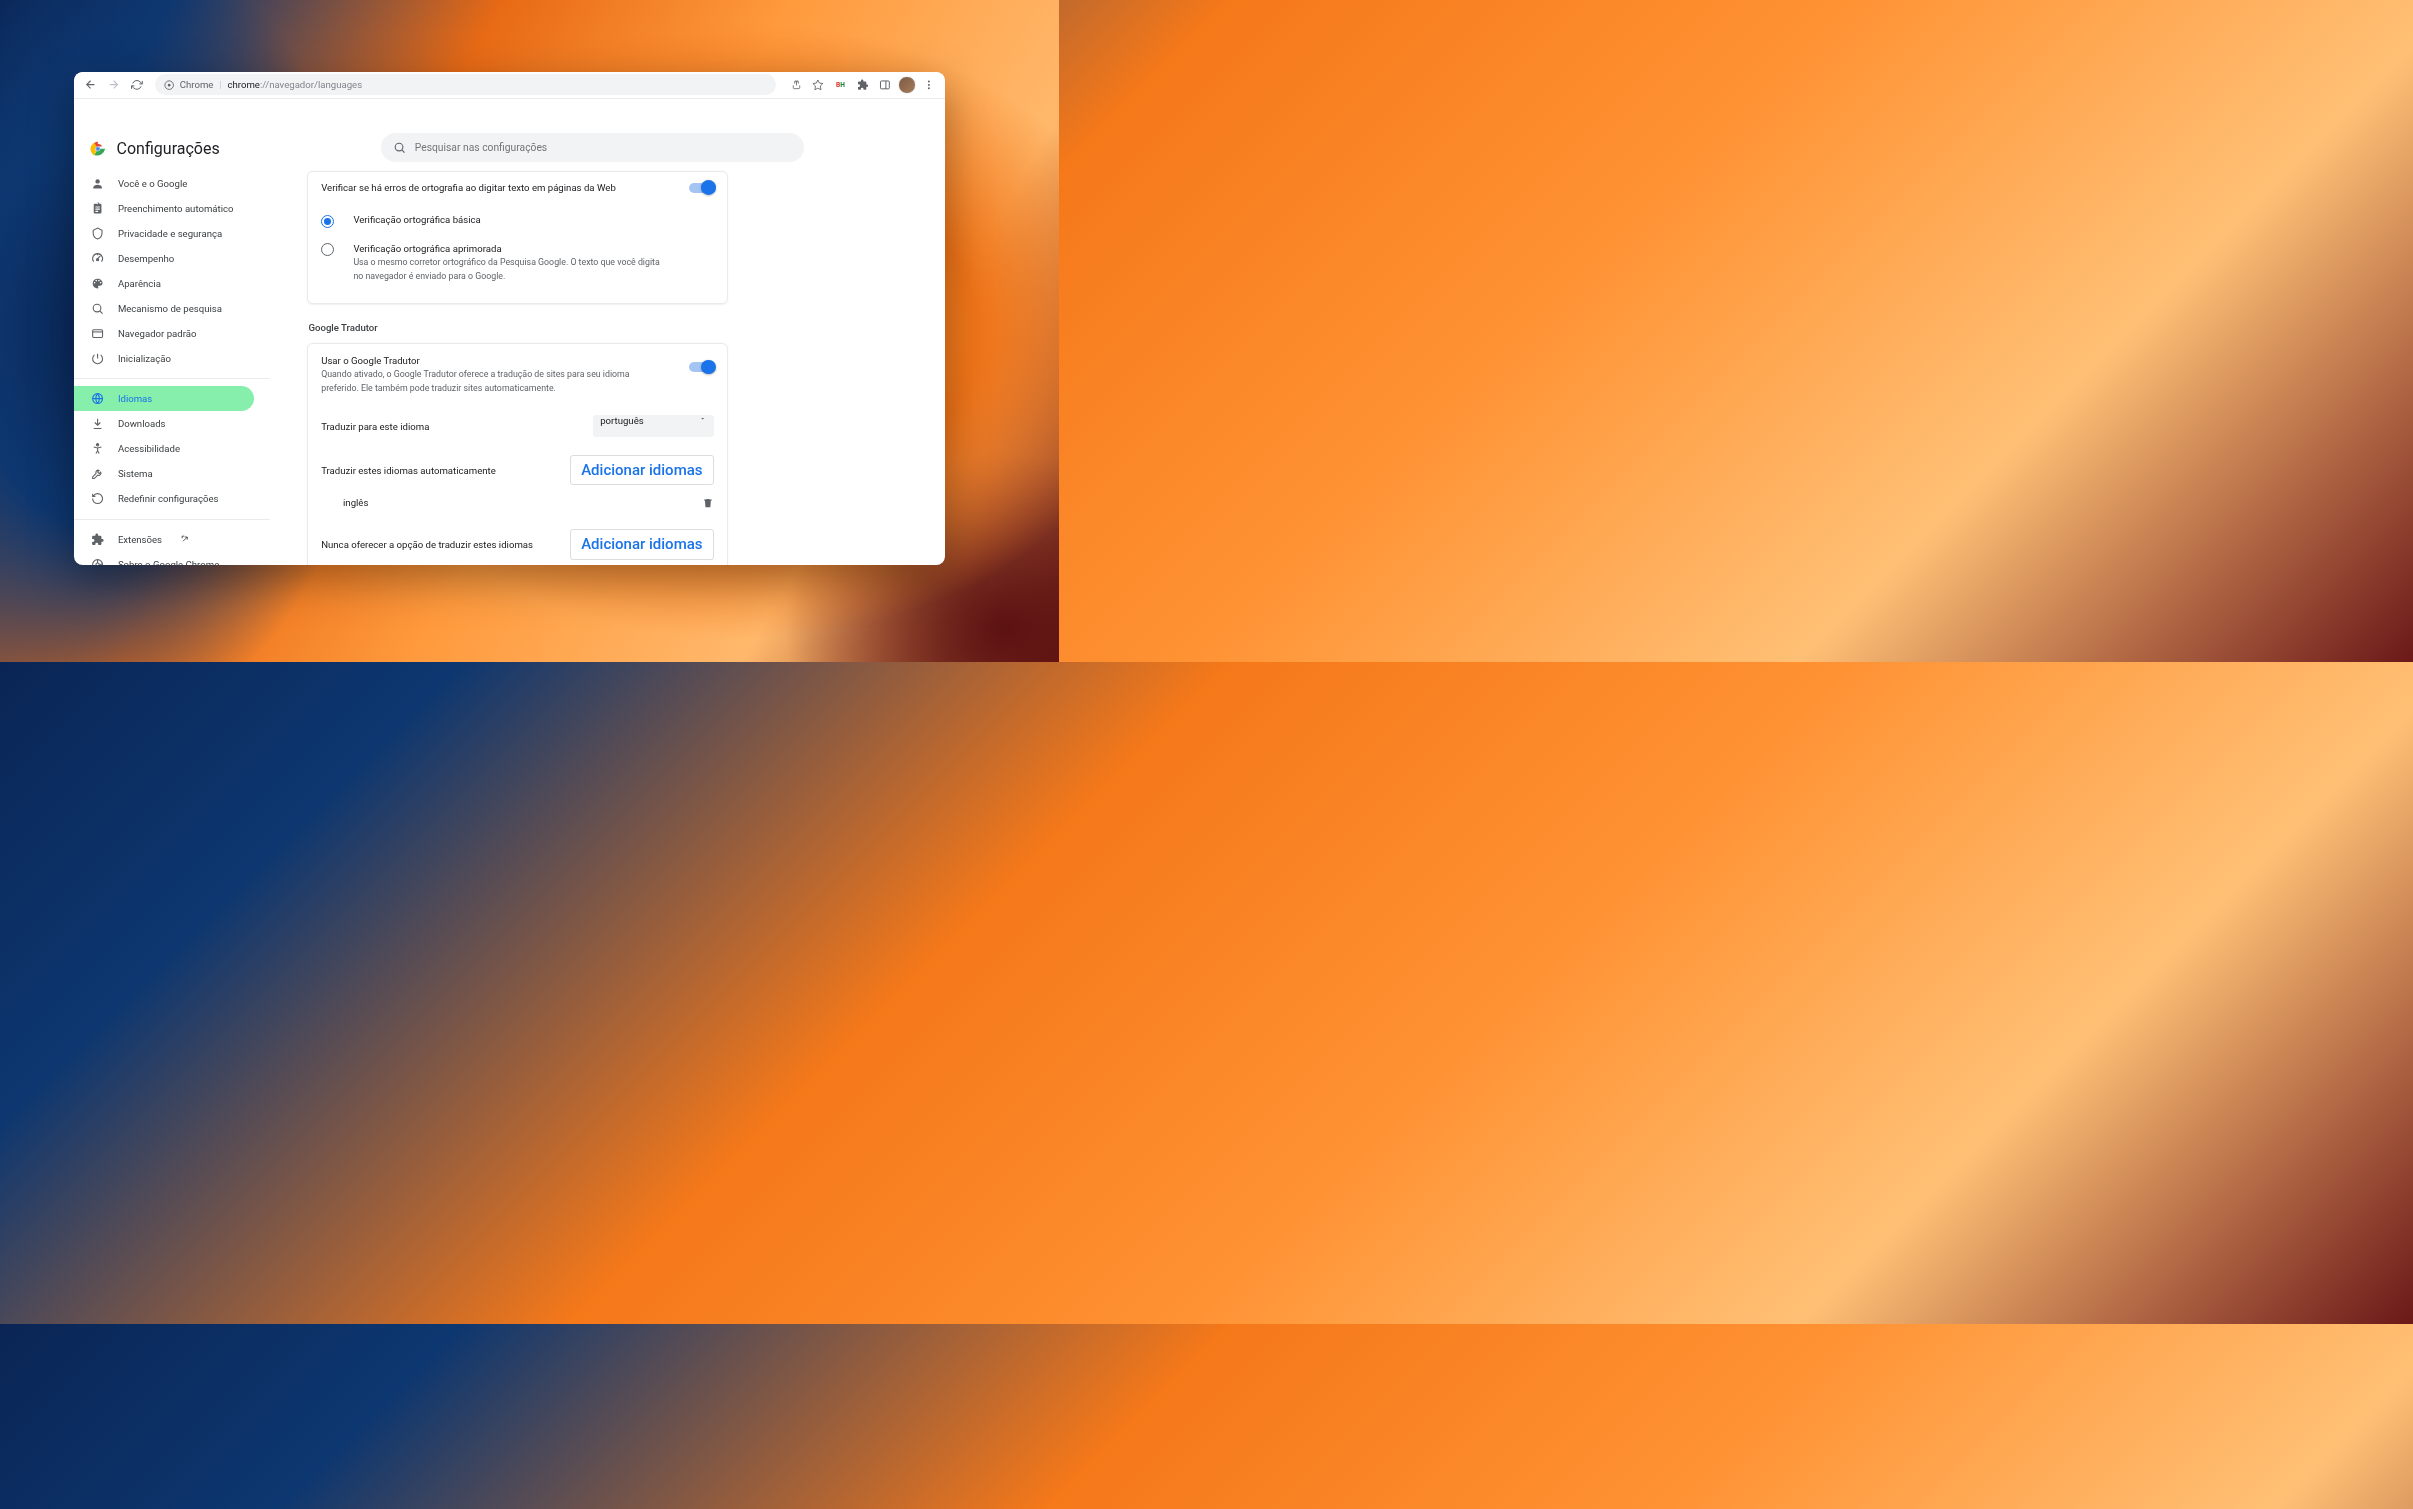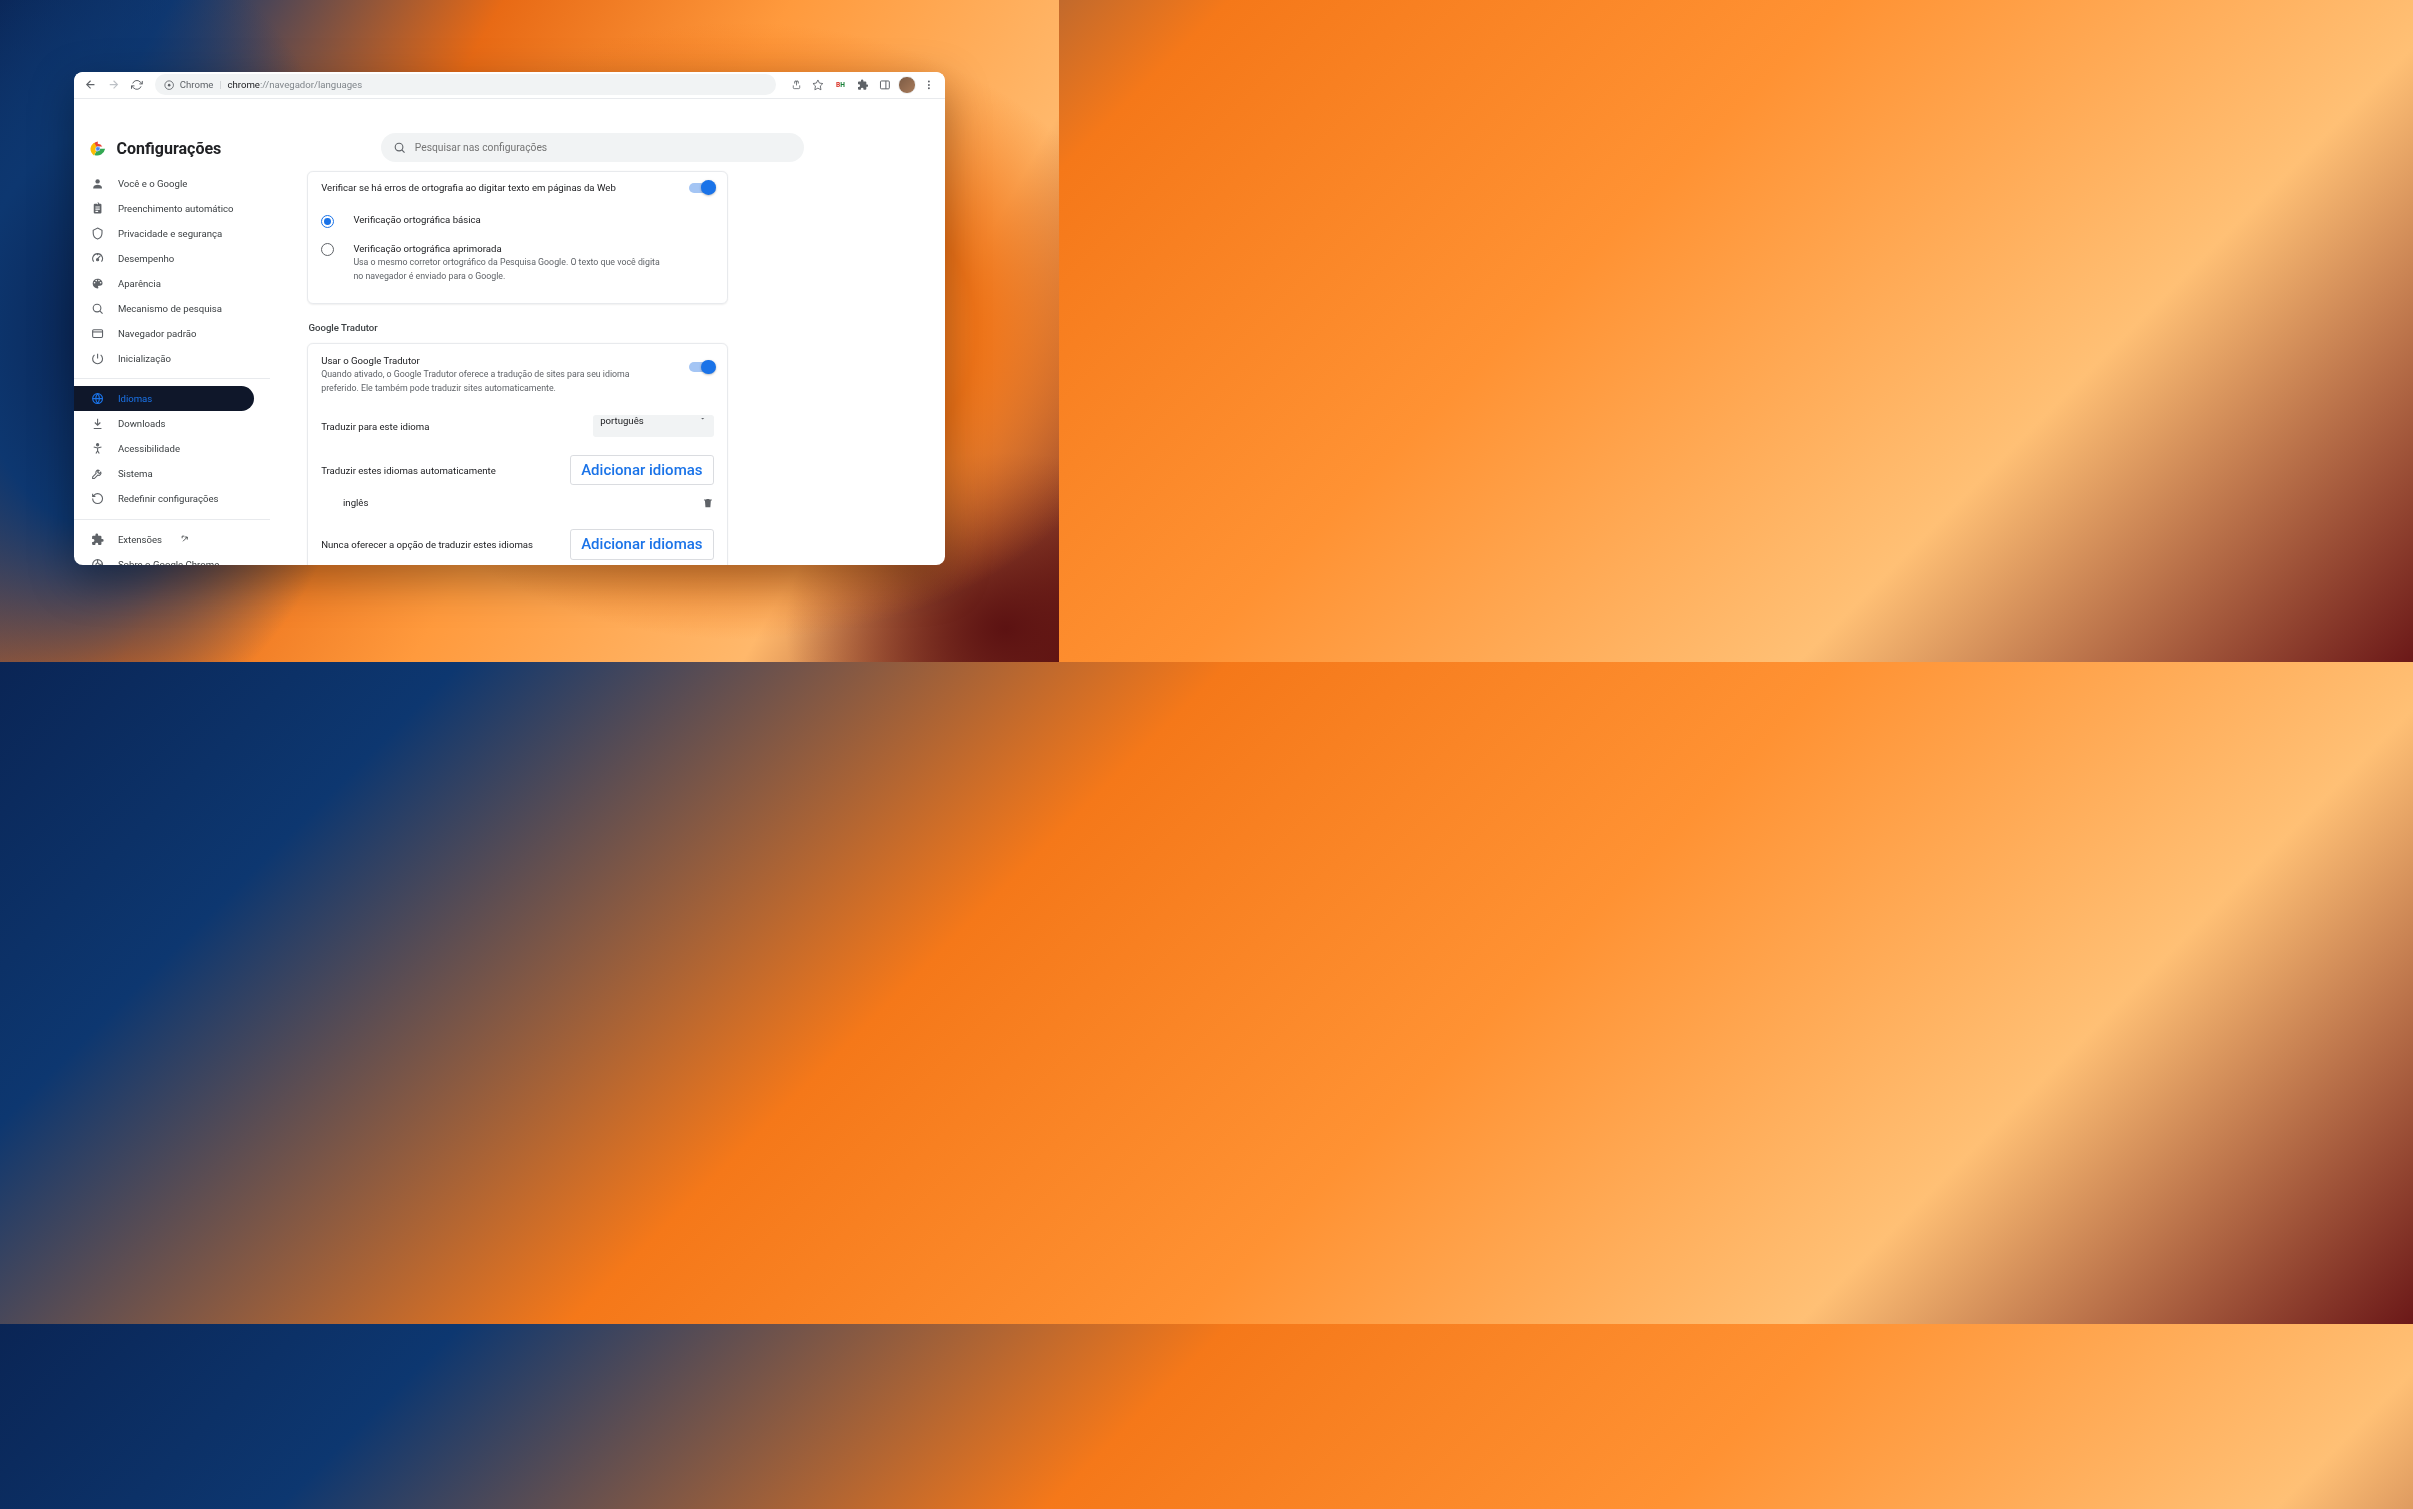--- a/index.html
+++ b/index.html
@@ -27,28 +27,28 @@
     .tb-btn { width: 20.6px; height: 20.6px; display: flex; align-items: center; justify-content: center; color: #5f6368; cursor: pointer; border-radius: 50%; }
     .tb-btn.disabled { color: #bdc1c6; }
     .omnibox { flex: 1; height: 20.6px; background: #f1f3f4; border-radius: 10.3px; display: flex; align-items: center; padding: 0 8.8px; gap: 5.9px; margin: 0 4.4px; font-size: 9.6px; color: #5f6368; }
     .omni-url { color: #202124; }
     .omni-url .dim { color: #80868b; }
     .tb-right { display: flex; align-items: center; gap: 1.5px; margin-left: 2.9px; }
     .ext-badge { width: 12.5px; height: 12.5px; display: flex; align-items: center; justify-content: center; font-size: 6.6px; font-weight: 700; }
     .avatar { width: 17.6px; height: 17.6px; border-radius: 50%; background: linear-gradient(135deg,#7c5b44,#a87b5b); border: 1.5px solid #eceff1; }
     .settings-header { display: flex; align-items: center; gap: 10.3px; }
     .chrome-logo { width: 17.6px; height: 17.6px; }
-    .settings-title { font-size: 16px; font-weight: 700; color: #202124; }
+    .settings-title { font-size: 16px; font-weight: 400; color: #202124; }
     .search-wrap { position: absolute; left: 307px; top: 5.1px; }
     .search-box { width: 423px; height: 29px; background: #f1f3f4; border-radius: 14.7px; display: flex; align-items: center; padding: 0 11.8px; gap: 8.8px; }
     .search-box input { border: none; background: transparent; outline: none; font-size: 10.3px; flex: 1; color: #5f6368; }
     .main-area { position: absolute; top: 56px; left: 0; right: 0; bottom: 0; display: flex; }
     .sidebar { width: 196px; padding-top: 43px; overflow-y: auto; }
     .nav-item { height: 25px; display: flex; align-items: center; padding-left: 16px; gap: 13.2px; font-size: 9.6px; color: #3c4043; cursor: pointer; border-radius: 0 12.5px 12.5px 0; margin-right: 16px; }
-    .nav-item.active { background: #0f172a; color: #1a73e8; }
+    .nav-item.active { background: #86efac; color: #1a73e8; }
     .nav-item .nav-icon { width: 14.7px; height: 14.7px; display: flex; align-items: center; justify-content: center; color: #5f6368; }
     .nav-item.active .nav-icon { color: #1a73e8; }
     .nav-sep { height: 0.7px; background: #e8eaed; margin: 7.4px 0; }
     .nav-item .external-icon { margin-left: 4.4px; }
     .page { flex: 1; padding: 43px 0 0 37px; overflow-y: auto; }
     .card { width: 421px; background: #fff; border: 0.7px solid #e8eaed; border-radius: 5.9px; margin-bottom: 17.6px; box-shadow: 0 0.7px 1.5px rgba(60,64,67,0.08); }
     .card-row { padding: 10.3px 13.2px; display: flex; align-items: center; justify-content: space-between; }
     .card-row-title { font-size: 9.6px; color: #202124; }
     .card-row-desc { font-size: 8.8px; color: #5f6368; margin-top: 2.9px; line-height: 1.5; max-width: 309px; }
     .toggle { width: 25px; height: 10.3px; background: #1a73e8; border-radius: 5.1px; position: relative; opacity: 0.5; cursor: pointer; }

